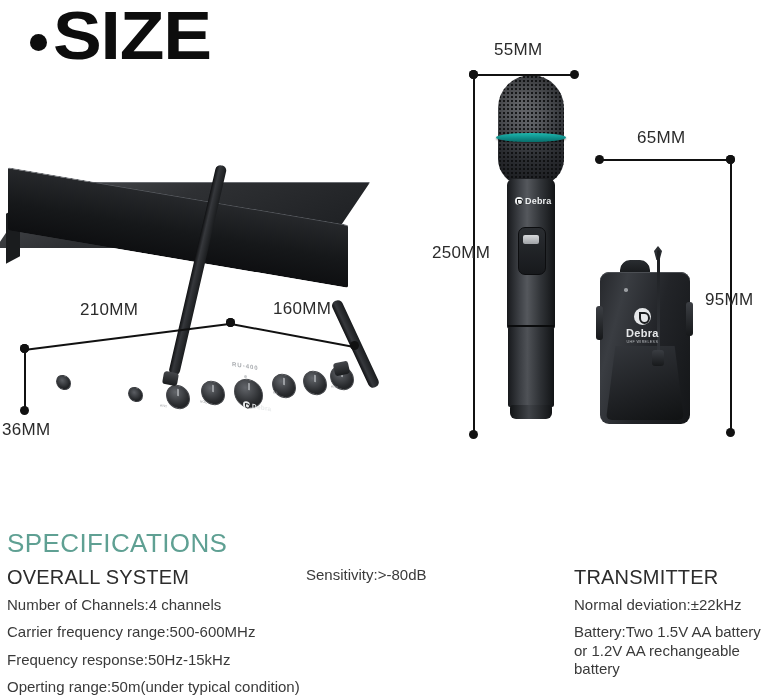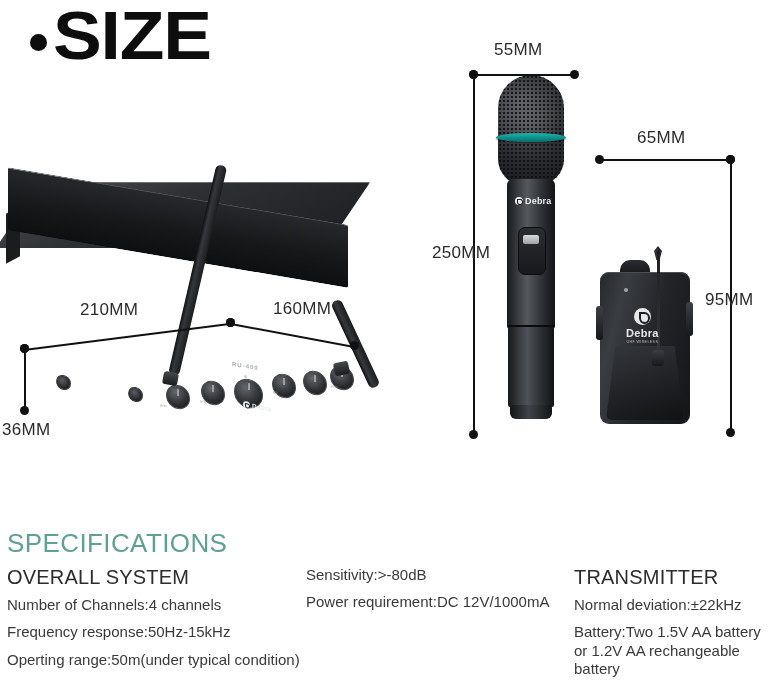--- a/index.html
+++ b/index.html
@@ -473,27 +473,27 @@
   <div class="dim-line v" style="left:730px; top:159px; height:273px;"></div>
   <div class="dim-label" style="left:705px; top:290px;">95MM</div>
 </div>
 
 <div id="specs">
   <div id="spec-heading">SPECIFICATIONS</div>
 
   <div class="spec-col" id="col-overall">
     <h3>OVERALL SYSTEM</h3>
     <p>Number of Channels:4 channels</p>
+    <p>Carrier frequency range:500-600MHz</p>
     <p>Frequency response:50Hz-15kHz</p>
     <p>Operting range:50m(under typical condition)</p>
   </div>
 
   <div class="spec-col" id="col-receiver">
     <p>Sensitivity:&gt;-80dB</p>
-    <p>Power requirement:DC 12V/1000mA</p>
   </div>
 
   <div class="spec-col" id="col-transmitter">
     <h3>TRANSMITTER</h3>
     <p>Normal deviation:±22kHz</p>
     <p>Battery:Two 1.5V AA battery or 1.2V AA rechangeable battery</p>
   </div>
 </div>
 
 </body></html>

